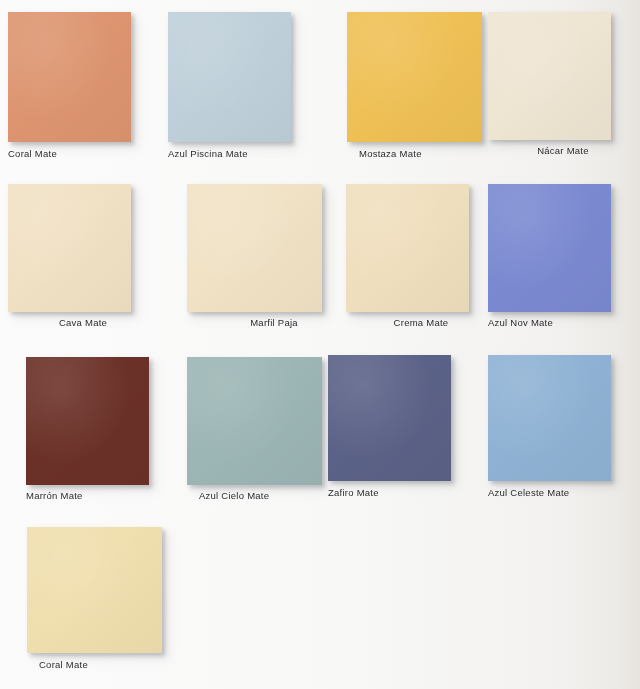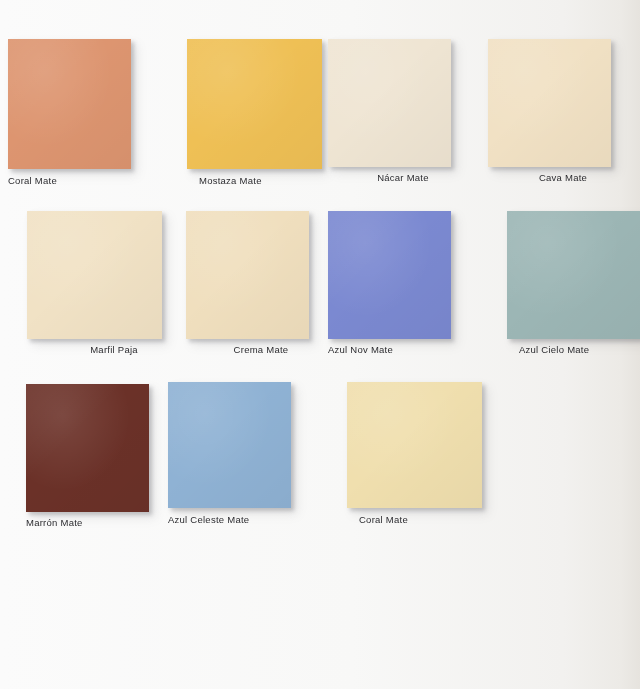--- a/index.html
+++ b/index.html
@@ -36,21 +36,20 @@
     top: 0;
     width: 640px;
     height: 689px;
     display: grid;
     grid-template-columns: repeat(4, 1fr);
     grid-template-rows: repeat(4, 1fr);
   }
 
   .swatch-cell {
     position: relative;
-    margin-top: 27px;
   }
 
   
   .swatch-chip {
     position: absolute;
     left: 8px;
     top: 14px;
     width: 123px;
     height: 130px;
     box-shadow:
@@ -106,20 +105,24 @@
 </head>
 <body>
 
 <div id="color-chart-page" style="--page-bg: #f7f6f4;">
   <div class="swatch-grid">
 
     <div class="swatch-cell row-1 col-1">
       <div class="swatch-chip" style="background-color: rgb(221, 149, 112);"></div>
       <div class="swatch-label">Coral Mate</div>
     </div>
+    <div class="swatch-cell row-1 col-2">
+      <div class="swatch-chip" style="background-color: rgb(191, 208, 218);"></div>
+      <div class="swatch-label">Azul Piscina Mate</div>
+    </div>
     <div class="swatch-cell row-1 col-3">
       <div class="swatch-chip" style="background-color: rgb(239, 192, 85);"></div>
       <div class="swatch-label">Mostaza Mate</div>
     </div>
 
     <div class="swatch-cell row-2 col-1">
       <div class="swatch-chip" style="background-color: rgb(239, 229, 211);"></div>
       <div class="swatch-label">Nácar Mate</div>
     </div>
     <div class="swatch-cell row-2 col-2">
@@ -132,29 +135,33 @@
     </div>
     <div class="swatch-cell row-2 col-4">
       <div class="swatch-chip" style="background-color: rgb(240, 223, 190);"></div>
       <div class="swatch-label">Crema Mate</div>
     </div>
 
     <div class="swatch-cell row-3 col-1">
       <div class="swatch-chip" style="background-color: rgb(123, 137, 209);"></div>
       <div class="swatch-label">Azul Nov Mate</div>
     </div>
+    <div class="swatch-cell row-3 col-4">
+      <div class="swatch-chip" style="background-color: rgb(107, 49, 40);"></div>
+      <div class="swatch-label">Marrón Mate</div>
+    </div>
     <div class="swatch-cell row-3 col-3">
       <div class="swatch-chip" style="background-color: rgb(156, 182, 181);"></div>
       <div class="swatch-label">Azul Cielo Mate</div>
     </div>
-    <div class="swatch-cell row-3 col-4">
-      <div class="swatch-chip" style="background-color: rgb(107, 49, 40);"></div>
-      <div class="swatch-label">Marrón Mate</div>
+
+    <div class="swatch-cell row-4 col-1">
+      <div class="swatch-chip" style="background-color: rgb(91, 98, 135);"></div>
+      <div class="swatch-label">Zafiro Mate</div>
     </div>
-
     <div class="swatch-cell row-4 col-2">
       <div class="swatch-chip" style="background-color: rgb(143, 178, 212);"></div>
       <div class="swatch-label">Azul Celeste Mate</div>
     </div>
     <div class="swatch-cell row-4 col-3">
       <div class="swatch-chip" style="background-color: rgb(240, 223, 174);"></div>
       <div class="swatch-label">Coral Mate</div>
     </div>
 
   </div>

